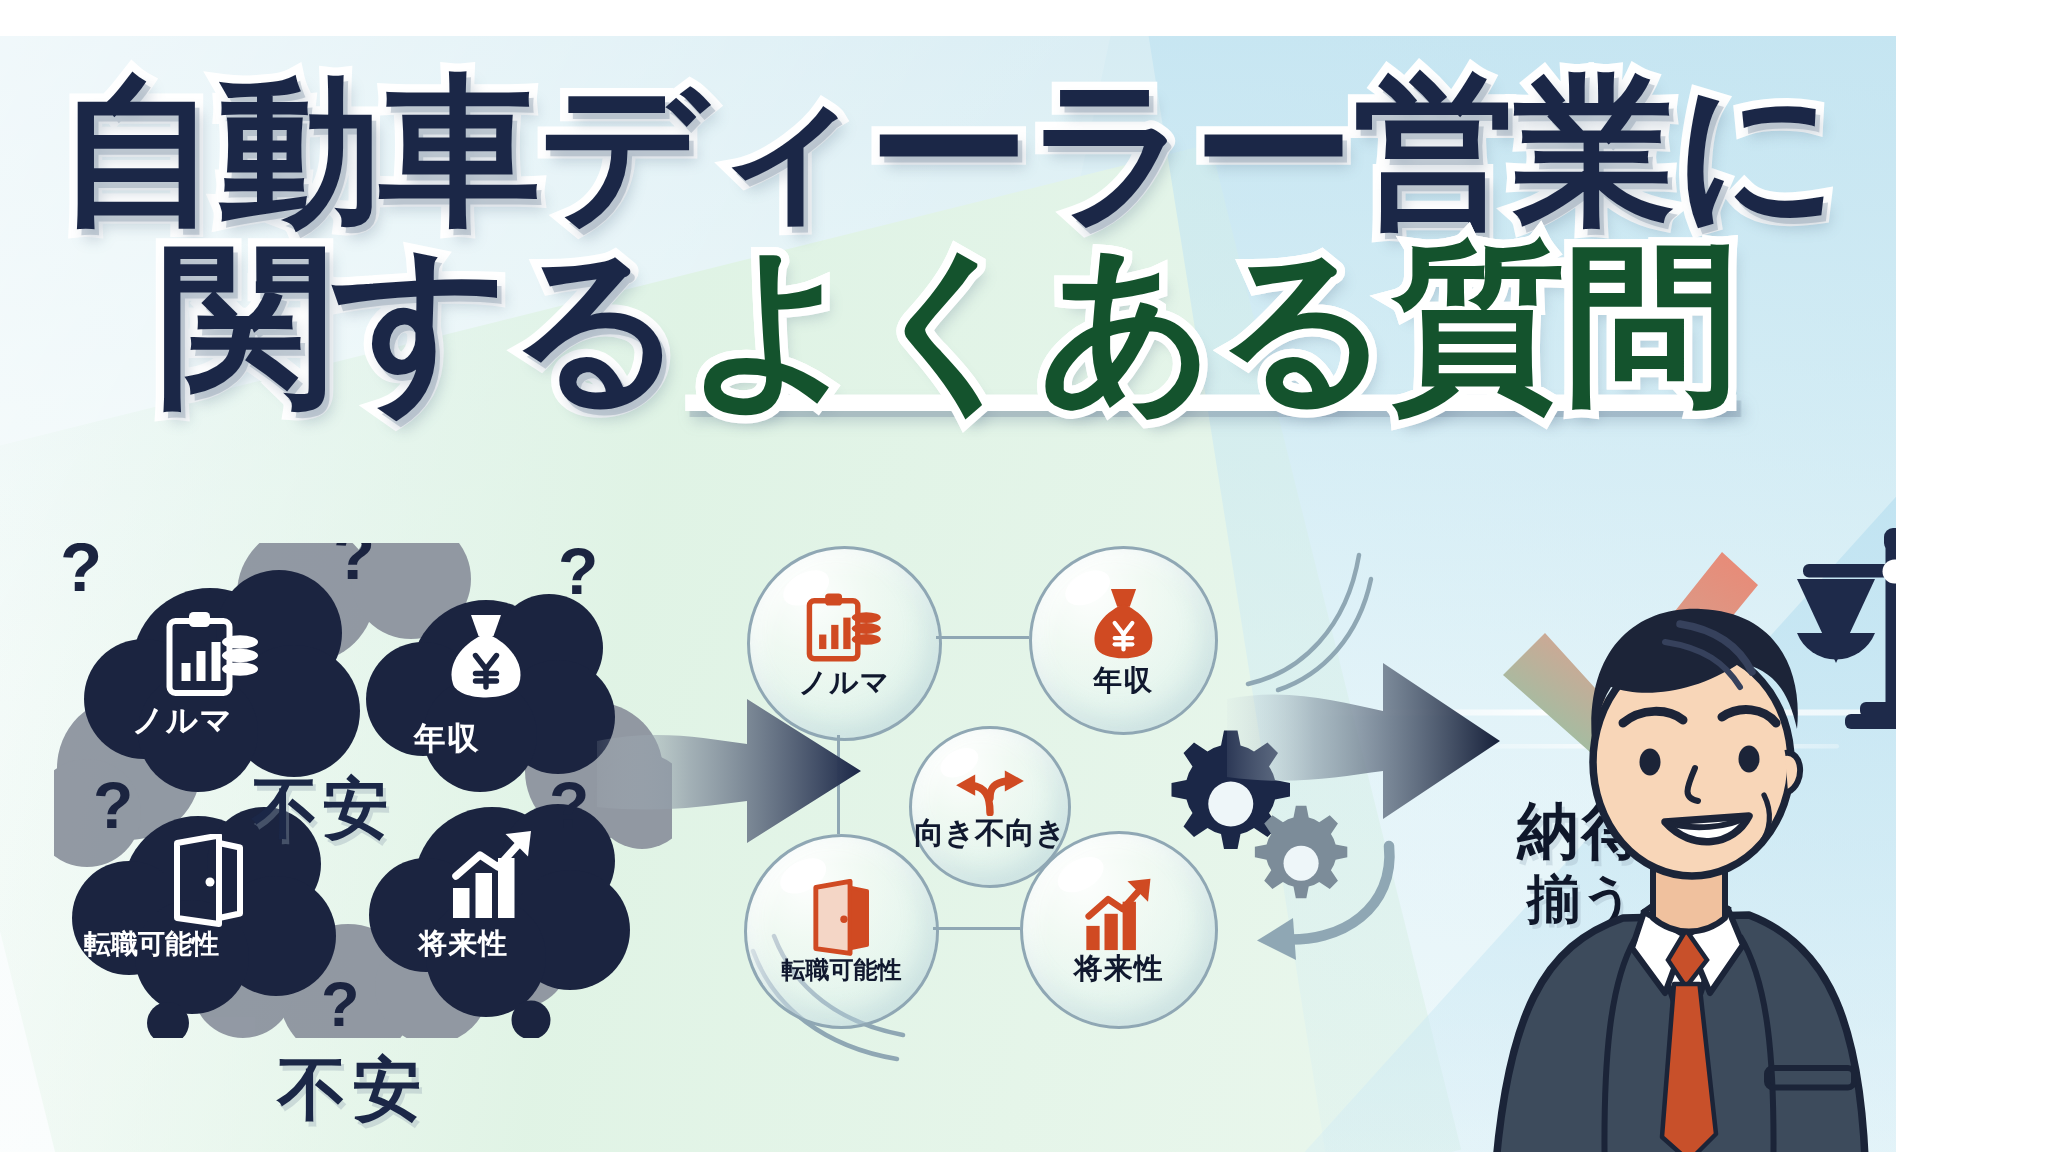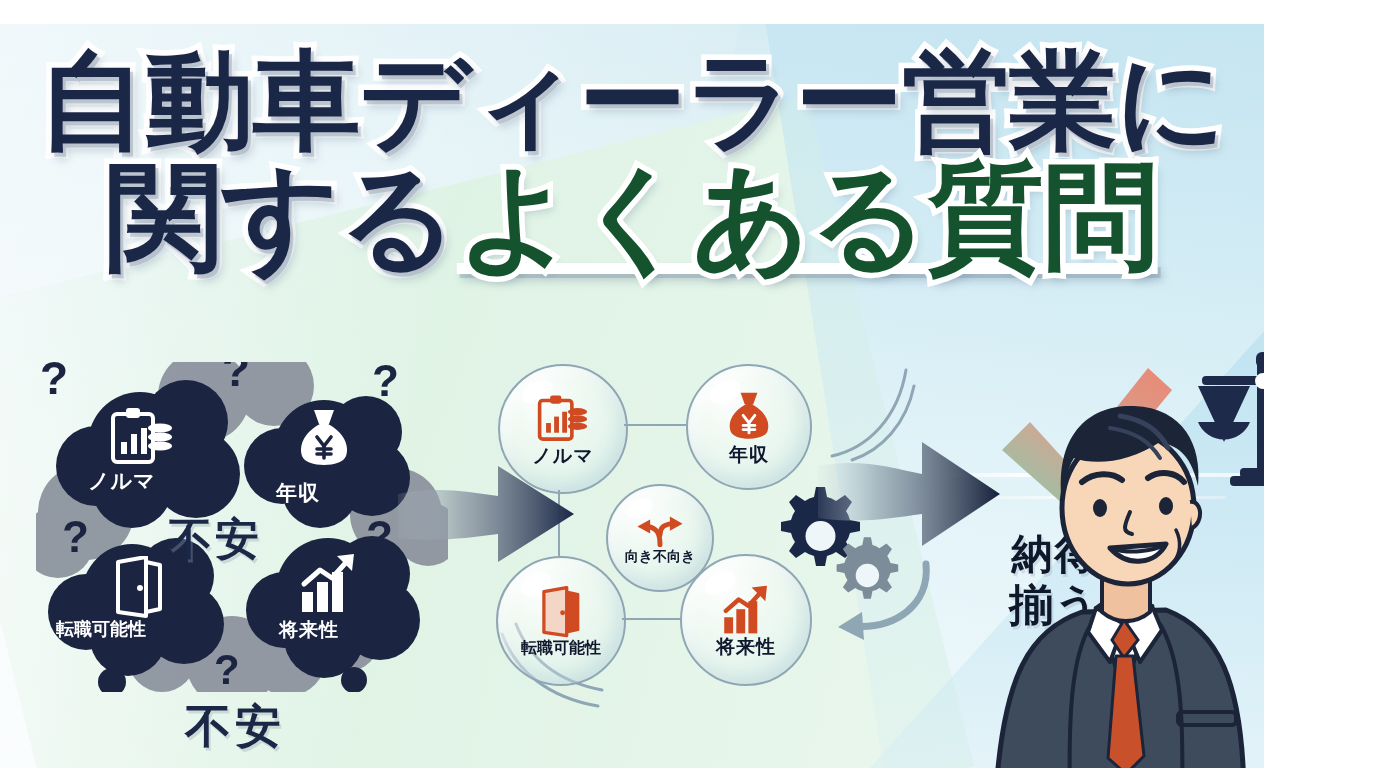--- a/index.html
+++ b/index.html
@@ -182,21 +182,21 @@
   }
   .bubble-icon { display: block; }
   .bubble-label {
     color: #10182e;
     font-weight: 800;
     line-height: 1;
     white-space: nowrap;
   }
   .lbl-lg { font-size: 19px; letter-spacing: 1px; }
   .lbl-md { font-size: 16px; letter-spacing: 0px; }
-  .lbl-sm { font-size: 14px; letter-spacing: 0px; }
+  .lbl-sm { font-size: 20px; letter-spacing: 0px; }
 
   .connector { position: absolute; background: #8fa7b4; z-index: 1; }
   .cn-top    { left: 132px; top: 68px;  width: 62px;  height: 2px; }
   .cn-bottom { left: 130px; top: 262px; width: 58px;  height: 2px; }
   .cn-left   { left: 66px;  top: 134px; width: 2px;   height: 66px; }
 
   .rikai {
     position: absolute;
     left: 640px; top: 680px;
     font-size: 44px;
@@ -228,21 +228,21 @@
     width: 205px;
     text-align: center;
     z-index: 22;
     color: #0f172a;
     font-weight: 900;
     line-height: 1.12;
     text-shadow: 2px 3px 0 rgba(150,170,185,0.30);
   }
   .rt-1 { font-size: 41px; letter-spacing: 2px; }
   .rt-2 { font-size: 35px; letter-spacing: 0px; margin-top: 2px; }
-  .rt-3 { font-size: 44px; letter-spacing: 1px; margin-top: 2px; }
+  .rt-3 { font-size: 35px; letter-spacing: 1px; margin-top: 2px; }
 
   .person { position: absolute; right: -6px; bottom: 0; width: 300px; height: 430px; z-index: 26; }
 </style>
 </head>
 <body>
 
 <div id="stage">
 
   <div class="bg-base"></div>
   <div class="bg-diag-white"></div>

